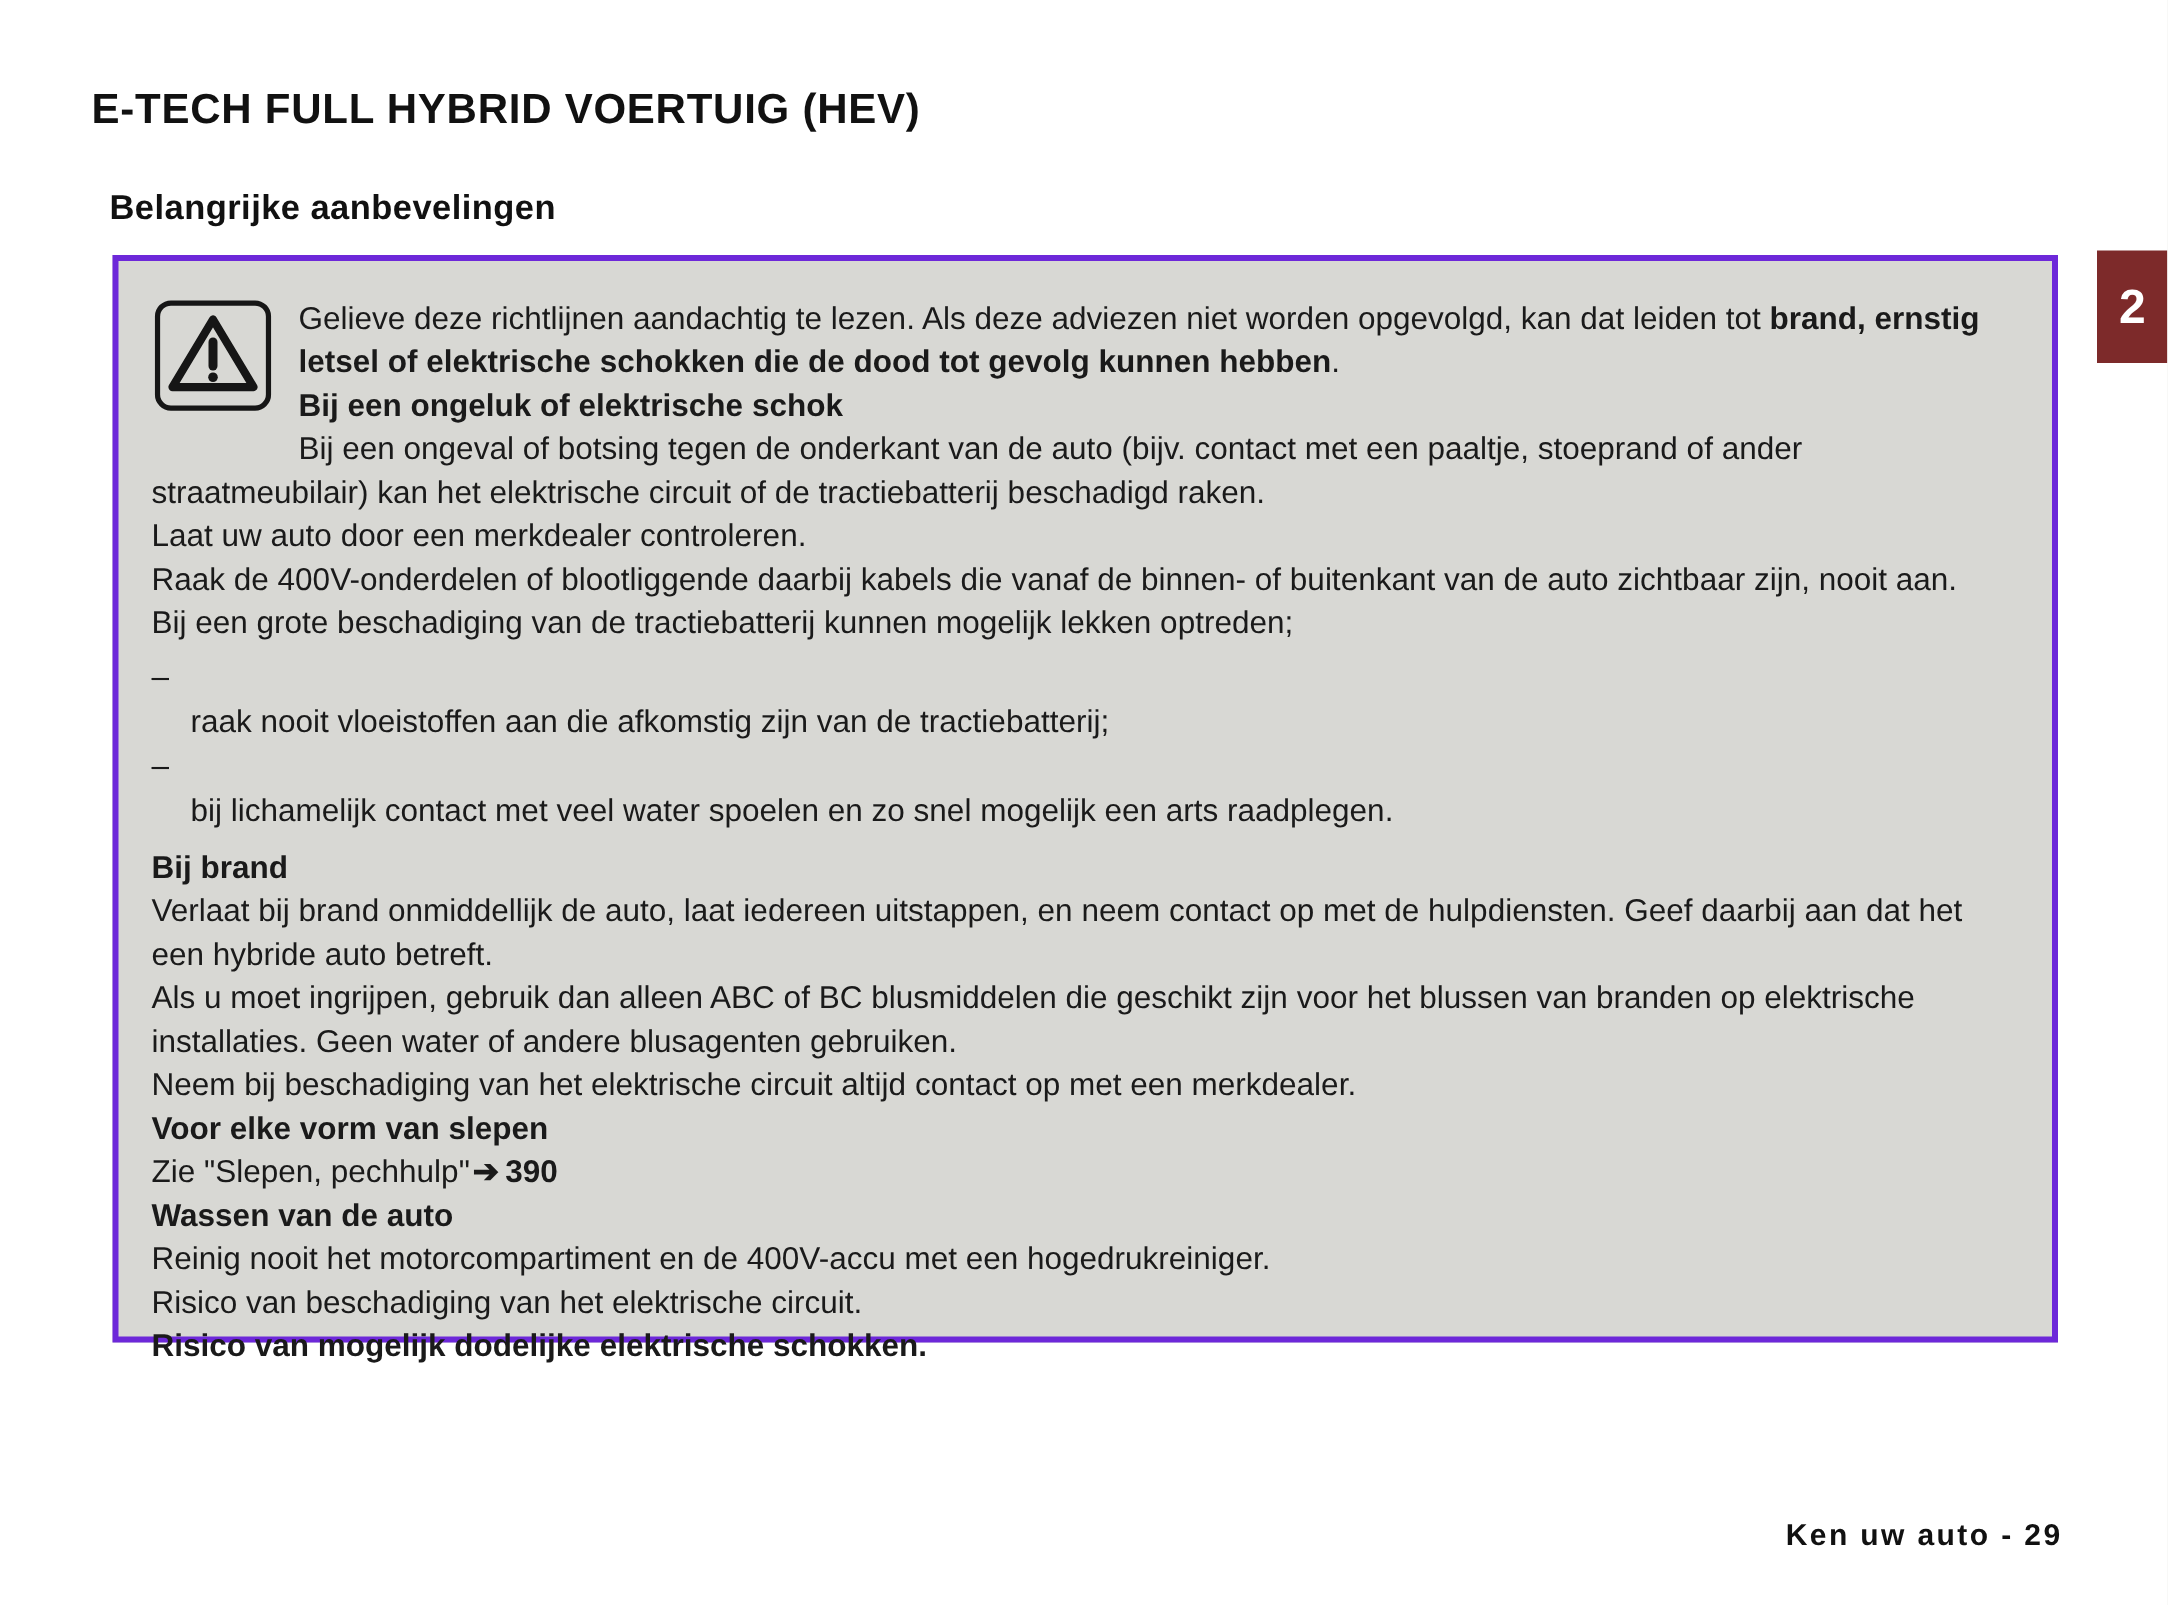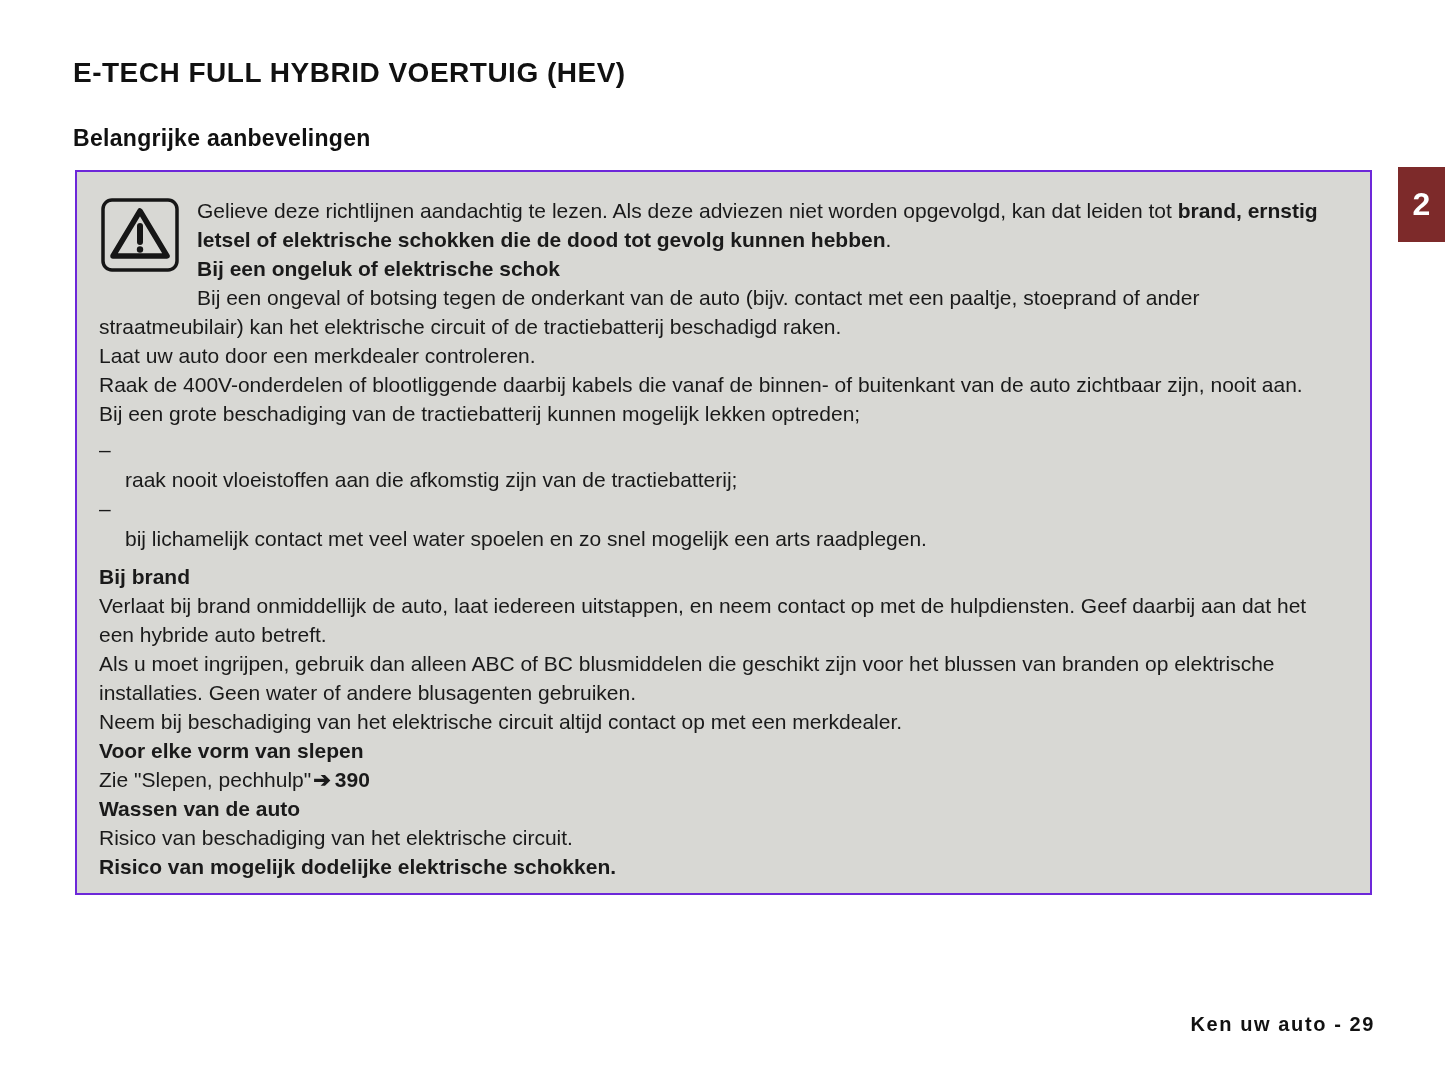--- a/index.html
+++ b/index.html
@@ -11,21 +11,21 @@
   }
   .page {
     position: relative;
     width: 1445px;
     height: 1070px;
     background: #ffffff;
     overflow: hidden;
   }
   .page-title {
     position: absolute;
-    left: 73px;
+    left: 61px;
     top: 38px;
     font-size: 28px;
     font-weight: bold;
     letter-spacing: 0.5px;
     color: #111111;
   }
   .page-subtitle {
     position: absolute;
     left: 73px;
     top: 106px;
@@ -49,21 +49,21 @@
     font-weight: bold;
   }
   .warning-box {
     position: absolute;
     left: 75px;
     top: 170px;
     width: 1297px;
     height: 725px;
     box-sizing: border-box;
     background: #d8d8d4;
-    border: 2px solid #6d28d9;
+    border: 4px solid #6d28d9;
     padding: 24px 36px 26px 22px;
     font-size: 21px;
     line-height: 29px;
   }
   .warn-icon-float {
     float: left;
     width: 78px;
     height: 74px;
     margin: 2px 18px 40px 2px;
   }
@@ -137,20 +137,21 @@
 
     <div class="heading">Bij brand</div>
     <p>Verlaat bij brand onmiddellijk de auto, laat iedereen uitstappen, en neem contact op met de hulpdiensten. Geef daarbij aan dat het een hybride auto betreft.</p>
     <p>Als u moet ingrijpen, gebruik dan alleen ABC of BC blusmiddelen die geschikt zijn voor het blussen van branden op elektrische installaties. Geen water of andere blusagenten gebruiken.</p>
     <p>Neem bij beschadiging van het elektrische circuit altijd contact op met een merkdealer.</p>
 
     <div class="heading">Voor elke vorm van slepen</div>
     <p><span>Zie "Slepen, pechhulp"</span><span class="ref-arrow">➔</span><span class="ref-num">390</span></p>
 
     <div class="heading">Wassen van de auto</div>
+    <p>Reinig nooit het motorcompartiment en de 400V-accu met een hogedrukreiniger.</p>
     <p>Risico van beschadiging van het elektrische circuit.</p>
     <p class="bold">Risico van mogelijk dodelijke elektrische schokken.</p>
 
   </div>
 
   <div class="footer-label">Ken uw auto - 29</div>
 
 </div>
 
 </body></html>

